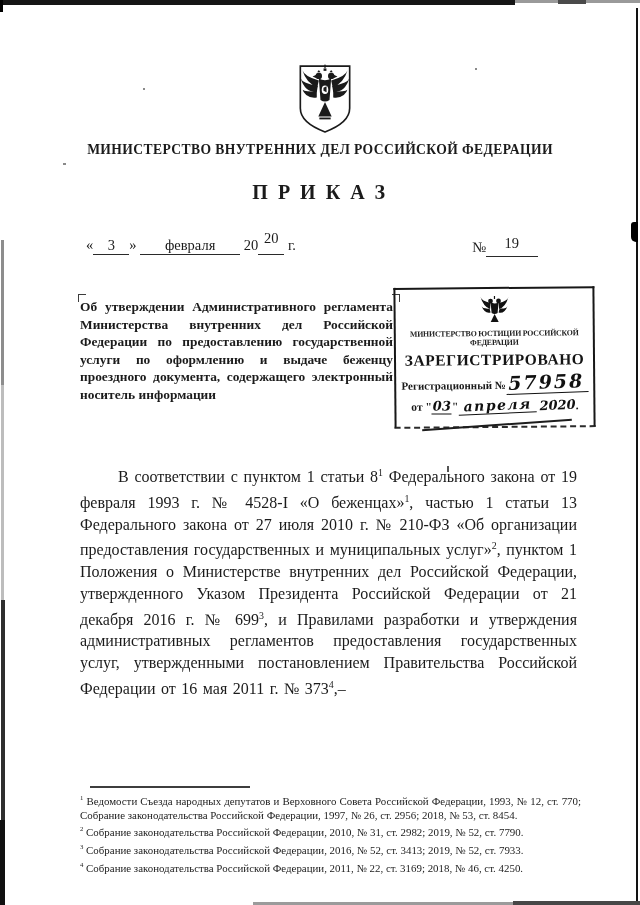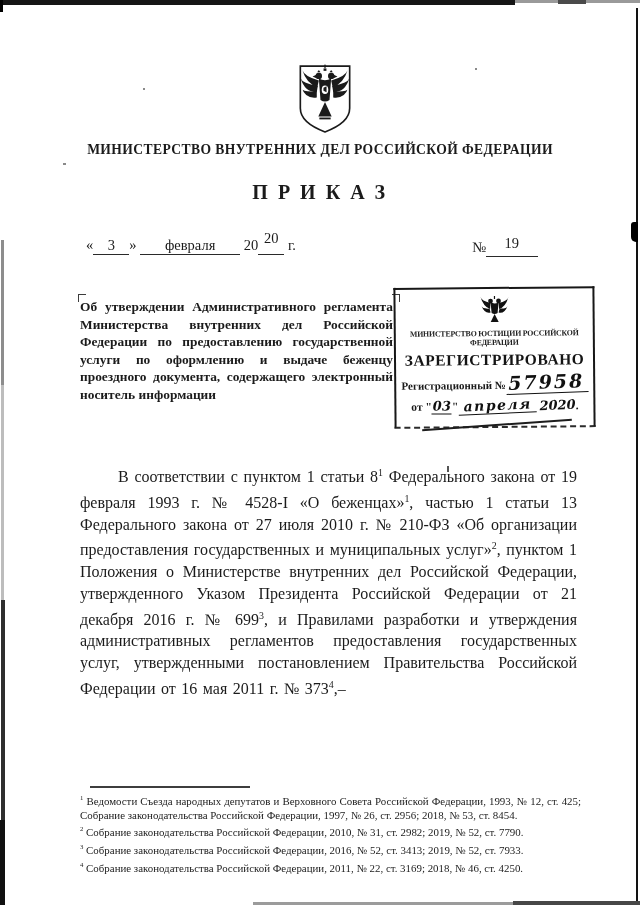--- a/index.html
+++ b/index.html
@@ -188,19 +188,19 @@
       <span>"</span><span class="hw hw-day">03</span><span>"</span><span class="hw hw-month">апреля</span>
       <span class="hw hw-year">2020</span><span>.</span>
     </div>
   </div>
   <div class="flourish"></div>
 
   <div class="abs body-par">В соответствии с пунктом 1 статьи 8<sup>1</sup> Федерального закона от 19 февраля 1993 г. № 4528-I «О беженцах»<sup>1</sup>, частью 1 статьи 13 Федерального закона от 27 июля 2010 г. № 210-ФЗ «Об организации предоставления государственных и муниципальных услуг»<sup>2</sup>, пунктом 1 Положения о Министерстве внутренних дел Российской Федерации, утвержденного Указом Президента Российской Федерации от 21 декабря 2016 г. № 699<sup>3</sup>, и Правилами разработки и утверждения административных регламентов предоставления государственных услуг, утвержденными постановлением Правительства Российской Федерации от 16 мая 2011 г. № 373<sup>4</sup>,–</div>
 
   <div class="abs fn-sep"></div>
   <div class="abs footnotes">
-    <div class="fn"><sup>1</sup><span> Ведомости Съезда народных депутатов и Верховного Совета Российской Федерации, 1993, № 12, ст. 425; Собрание законодательства Российской Федерации, 1997, № 26, ст. 2956; 2018, № 53, ст. 8454.</span></div>
+    <div class="fn"><sup>1</sup><span> Ведомости Съезда народных депутатов и Верховного Совета Российской Федерации, 1993, № 12, ст. 770; Собрание законодательства Российской Федерации, 1997, № 26, ст. 2956; 2018, № 53, ст. 8454.</span></div>
     <div class="fn"><sup>2</sup><span> Собрание законодательства Российской Федерации, 2010, № 31, ст. 2982; 2019, № 52, ст. 7790.</span></div>
     <div class="fn"><sup>3</sup><span> Собрание законодательства Российской Федерации, 2016, № 52, ст. 3413; 2019, № 52, ст. 7933.</span></div>
     <div class="fn"><sup>4</sup><span> Собрание законодательства Российской Федерации, 2011, № 22, ст. 3169; 2018, № 46, ст. 4250.</span></div>
   </div>
 
 </div>
 
 </body></html>

